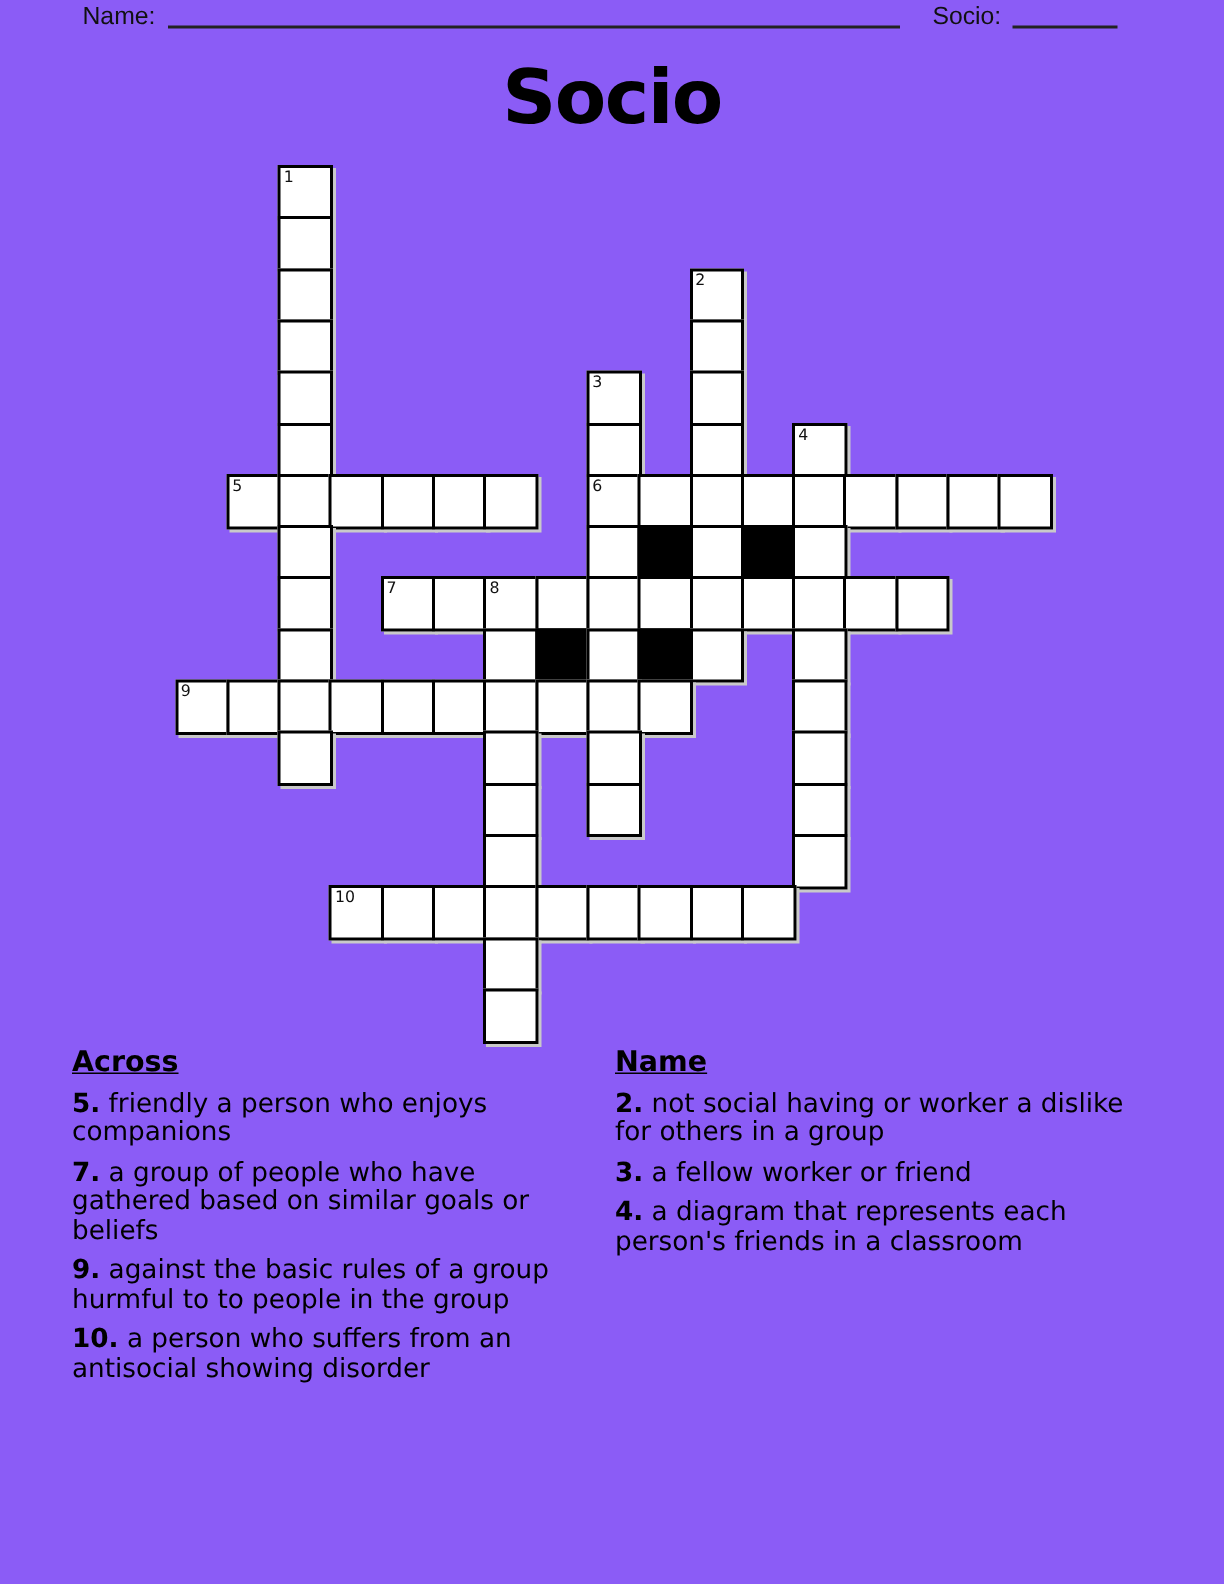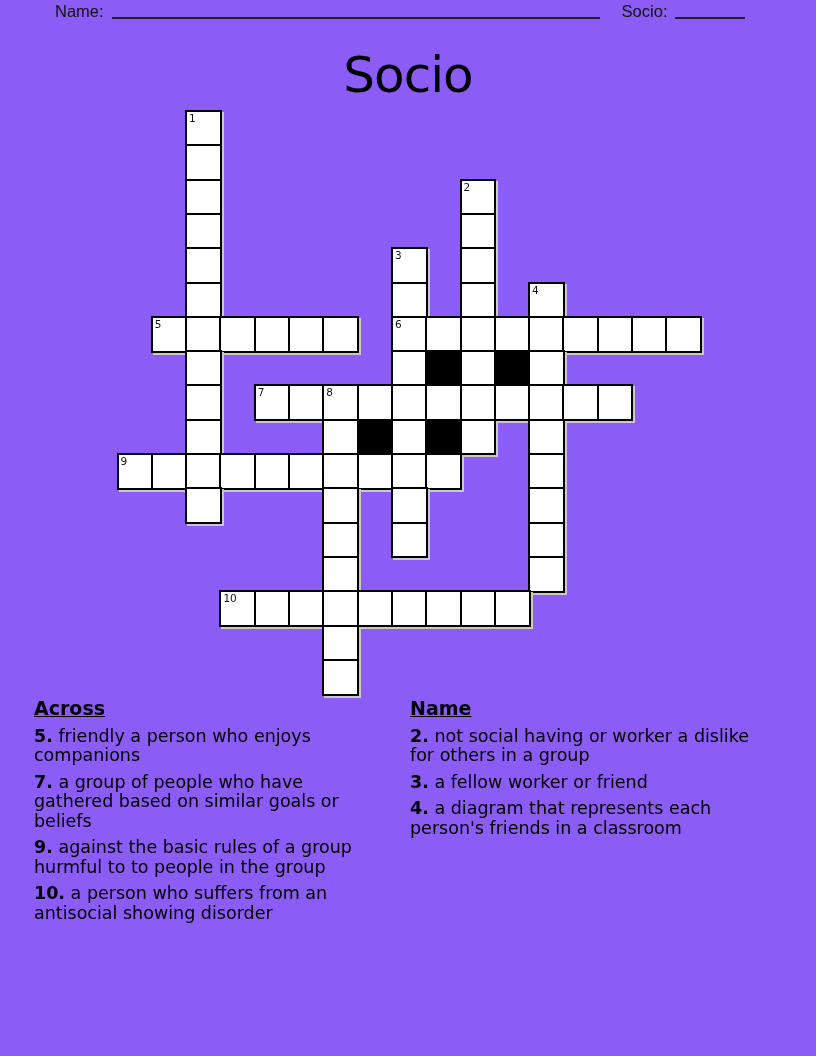--- a/index.html
+++ b/index.html
@@ -9,33 +9,33 @@
   
   .header{position:absolute;left:55px;top:2px;display:flex;align-items:flex-end;
           font-family:"Liberation Sans",sans-serif;font-size:16.5px;color:#111;}
   .blankline{display:inline-block;border-bottom:2px solid #222;height:3px;margin-bottom:2px;}
   .name-line{width:488px;margin-left:8px;}
   .date-label{margin-left:22px;}
   .date-line{width:70px;margin-left:8px;}
 
   
   .title{position:absolute;left:0;right:0;top:30px;text-align:center;
-         font-size:50px;line-height:1.1;font-weight:normal;margin:18px;letter-spacing:-1px;}
+         font-size:50px;line-height:1.1;font-weight:bold;margin:8px;letter-spacing:-1px;}
 
   
   .grid{position:absolute;left:116.5px;top:110px;width:586px;height:586px;}
   .cell{position:absolute;width:36.8px;height:36.8px;box-sizing:border-box;
         border:2.5px solid #000;background:#fff;box-shadow:2px 2px 0 #c9c9c9;}
   .cell.black{background:#000;}
   .cellnum{position:absolute;top:0px;left:2px;font-size:10.5px;line-height:12px;
            font-family:"DejaVu Sans",sans-serif;color:#111;}
 
   
   .clues{position:absolute;top:699px;font-size:17.5px;line-height:19.5px;}
-  .clues.across{left:34px;width:345px;}
+  .clues.across{left:48px;width:345px;}
   .clues.down{left:410px;width:342px;}
   .clue-heading{font-size:19px;font-weight:bold;text-decoration:underline;margin:0 0 8px 0;}
   .clue{margin:0 0 7px 0;}
   .clue b{font-weight:bold;}
 </style>
 </head>
 <body>
 
 <div class="page">
 

